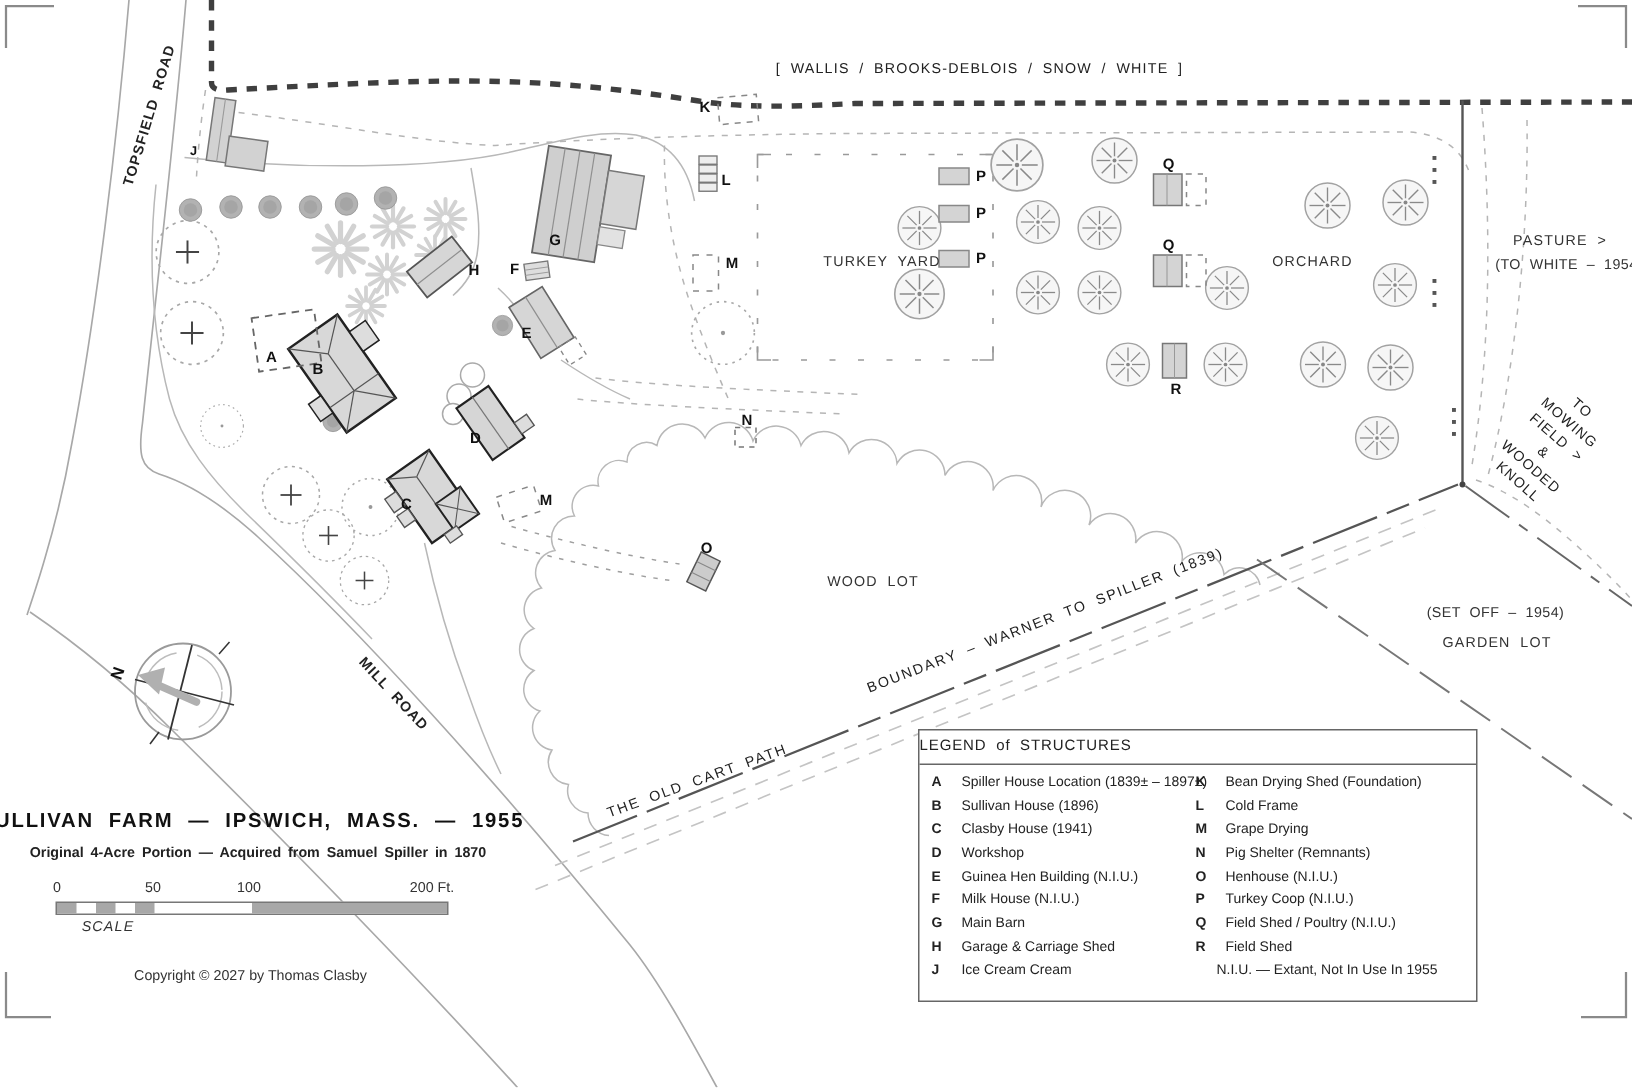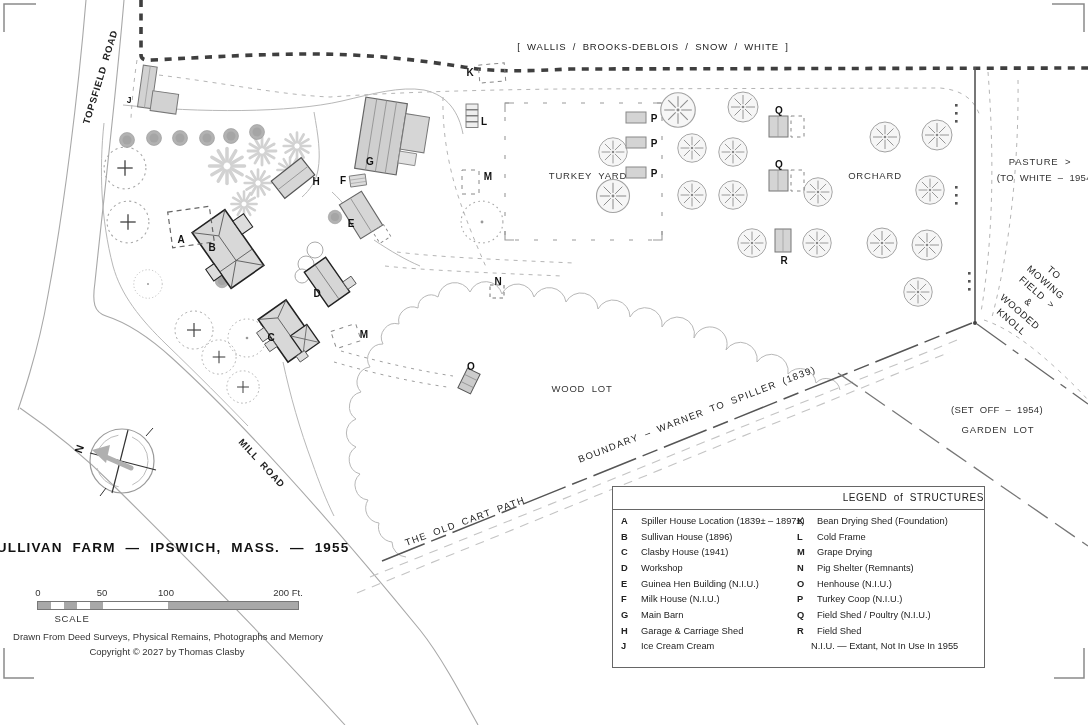--- a/index.html
+++ b/index.html
@@ -17,21 +17,21 @@
        font-size:9.5px;font-weight:bold;color:#222;word-spacing:2px;}
   .tb-note{position:absolute;transform:translate(-50%,-50%);white-space:nowrap;
        font-size:9.5px;color:#333;}
   
   #scalebar{position:absolute;left:37px;top:601px;width:260px;height:7px;
        border:1px solid #777;background:#fff;}
   .seg{position:absolute;top:0;height:7px;background:#a8a8a8;}
   
   #legend{position:absolute;left:612px;top:486px;width:373px;height:182px;
        border:1.2px solid #666;background:#fff;box-sizing:border-box;}
-  #legend .lg-title{height:22px;line-height:22px;text-align:right;border-bottom:1px solid #666;
+  #legend .lg-title{height:22px;line-height:22px;text-align:left;border-bottom:1px solid #666;
        font-size:10px;letter-spacing:.6px;word-spacing:3px;color:#222;}
   .lg-col{position:absolute;top:26px;}
   .lg-row{display:flex;height:15.7px;align-items:center;font-size:9.3px;color:#222;}
   .lg-key{width:20px;font-weight:bold;}
   .lg-txt{white-space:nowrap;text-align:center;}
   .lg-foot{padding-left:14px;}
 </style>
 </head>
 <body>
 
@@ -354,33 +354,33 @@
 <div class="marker" style="left:471px;top:366px;">O</div>
 <div class="marker" style="left:654px;top:118px;">P</div>
 <div class="marker" style="left:654px;top:143px;">P</div>
 <div class="marker" style="left:654px;top:173px;">P</div>
 <div class="marker" style="left:779px;top:110px;">Q</div>
 <div class="marker" style="left:779px;top:164px;">Q</div>
 <div class="marker" style="left:784px;top:260px;">R</div>
 <div class="marker" style="left:79px;top:449px;transform:translate(-50%,-50%) rotate(-70deg);font-size:11px;">N</div>
 
 <div class="tb-title" style="left:168px;top:547px;">SULLIVAN FARM — IPSWICH, MASS. — 1955</div>
+<div class="tb-sub" style="left:172px;top:569px;">Original 4-Acre Portion — Acquired from Samuel Spiller in 1870</div>
 
 <div class="tb-note" style="left:38px;top:592px;">0</div>
 <div class="tb-note" style="left:102px;top:592px;">50</div>
 <div class="tb-note" style="left:166px;top:592px;">100</div>
 <div class="tb-note" style="left:288px;top:592px;">200 Ft.</div>
 <div id="scalebar">
   <div class="seg" style="left:0;width:13px;"></div>
   <div class="seg" style="left:26px;width:13px;"></div>
   <div class="seg" style="left:52px;width:13px;"></div>
   <div class="seg" style="left:130px;width:130px;"></div>
 </div>
-<div class="tb-note" style="left:72px;top:618px;letter-spacing:.8px;">SCALE</div>
-<div class="tb-note" style="left:168px;top:636px;">Drawn From Deed Surveys, Physical Remains, Photographs and Memory</div>
+<div class="tb-note" style="left:72px;top:618px;letter-spacing:.8px;font-style:italic;">SCALE</div>
 <div class="tb-note" style="left:167px;top:651px;">Copyright © 2027 by Thomas Clasby</div>
 
 <div id="legend">
   <div class="lg-title">LEGEND of STRUCTURES</div>
   <div class="lg-col" style="left:8px;">
     <div class="lg-row">
           <span class="lg-key">A</span>
           <span class="lg-txt">Spiller House Location  (1839± – 1897±)</span>
         </div>
     <div class="lg-row">

